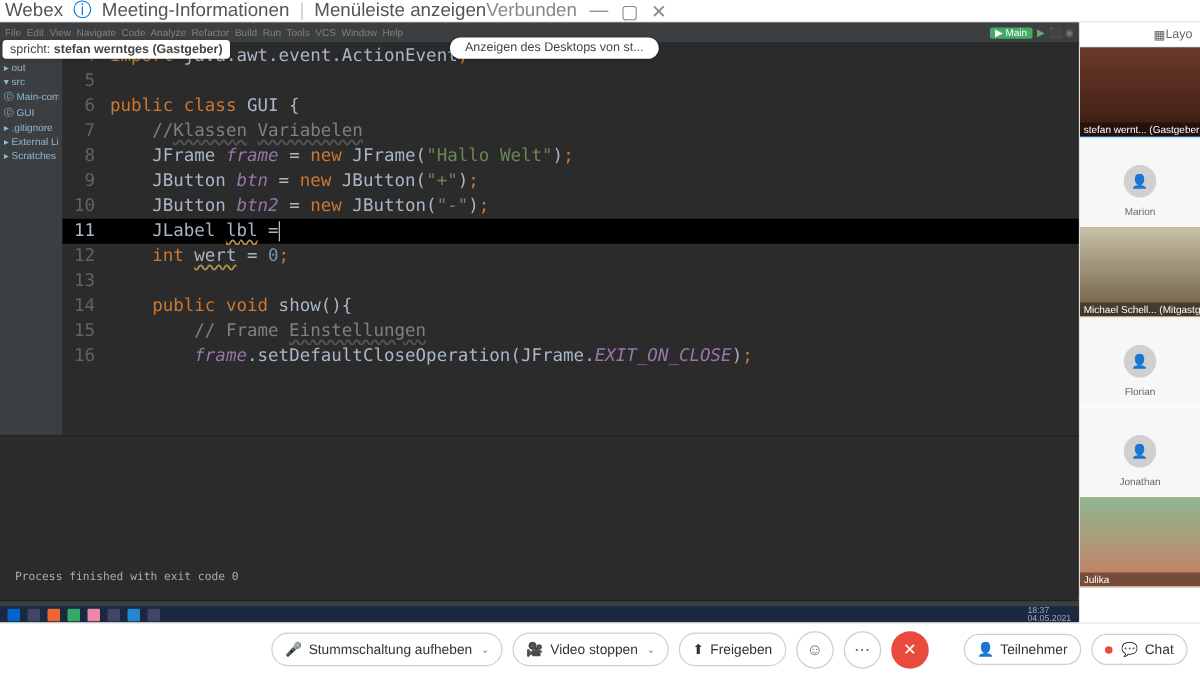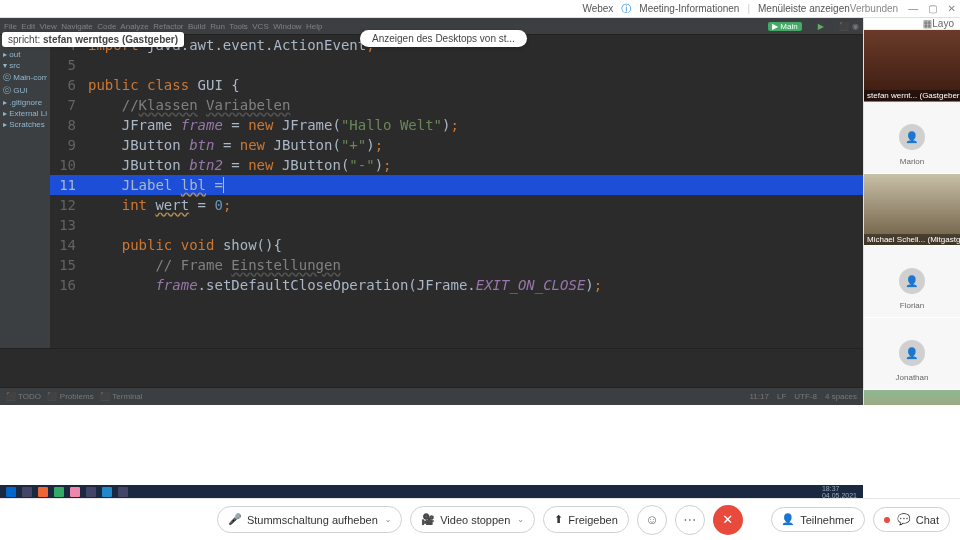--- a/index.html
+++ b/index.html
@@ -1,35 +1,35 @@
 <!DOCTYPE html>
 <html><head>
 <meta charset="utf-8">
 <style>
 * { margin: 0; padding: 0; box-sizing: border-box; }
 body { width: 960px; height: 540px; font-family: 'Segoe UI', Arial, sans-serif; background: #fff; overflow: hidden; position: relative; }
-.top-bar { height: 18px; background: #fff; display: flex; align-items: center; font-size: 10px; color: #333; padding: 0 4px; justify-content: flex-end; border-bottom: 1px solid #e0e0e0; }
+.top-bar { height: 18px; background: #fff; display: flex; align-items: center; font-size: 15px; color: #333; padding: 0 4px; justify-content: flex-start; border-bottom: 1px solid #e0e0e0; }
 .top-left { display: flex; gap: 8px; align-items: center; }
 .top-left span { color: #555; }
 .top-right { display: flex; gap: 10px; align-items: center; color: #888; }
 .link-blue { color: #0b79d0; }
 .speaking-bar { position: absolute; top: 32px; left: 2px; z-index: 10; background: #fff; border-radius: 3px; padding: 2px 6px; font-size: 10px; color: #444; box-shadow: 0 1px 3px rgba(0,0,0,0.15); }
 .speaking-bar .host { font-weight: bold; }
 .screen-pill { position: absolute; top: 30px; left: 360px; z-index: 12; background: #fff; border-radius: 12px; padding: 3px 12px; font-size: 10px; color: #444; box-shadow: 0 1px 4px rgba(0,0,0,0.2); }
-.main-area { position: absolute; top: 18px; left: 0; right: 0; height: 387px; display: flex; }
+.main-area { position: absolute; top: 18px; left: 0; right: 0; height: 480px; display: flex; }
 .ide { flex: 1; background: #2b2b2b; position: relative; overflow: hidden; }
 .ide-toolbar { height: 17px; background: #3c3f41; border-bottom: 1px solid #222; display: flex; align-items: center; font-size: 8px; color: #aaa; padding: 0 4px; }
-.ide-toolbar .fileinfo { margin-left: auto; display: flex; gap: 16px; }
+.ide-toolbar .fileinfo { margin-left: auto; display: flex; gap: 4px; }
 .ide-side { position: absolute; left: 0; top: 17px; width: 50px; height: 313px; background: #3c3f41; font-size: 8px; color: #8fb7d0; padding: 3px; }
 .ide-side div { padding: 1px 0; white-space: nowrap; overflow: hidden; }
 .editor { position: absolute; left: 50px; top: 17px; right: 0; height: 313px; background: #2b2b2b; font-family: 'Consolas', monospace; font-size: 14px; line-height: 20px; }
 .code-line { display: flex; white-space: pre; }
 .gutter { width: 38px; text-align: right; padding-right: 12px; color: #606366; user-select: none; }
 .line-11 .gutter { color: #a9b7c6; }
-.line-11 { background: #1d4ed8; }
+.line-11 { background: #000000; }
 .code { color: #a9b7c6; }
 .kw { color: #cc7832; }
 .cls { color: #a9b7c6; }
 .str { color: #6a8759; }
 .cmt { color: #808080; }
 .cmt-u { color: #808080; text-decoration: underline wavy #555; text-underline-offset: 2px; }
 .num { color: #6897bb; }
 .warn { text-decoration: underline wavy #b09050; text-underline-offset: 2px; }
 .ital { font-style: italic; color: #9876aa; }
 .punct { color: #cc7832; }

